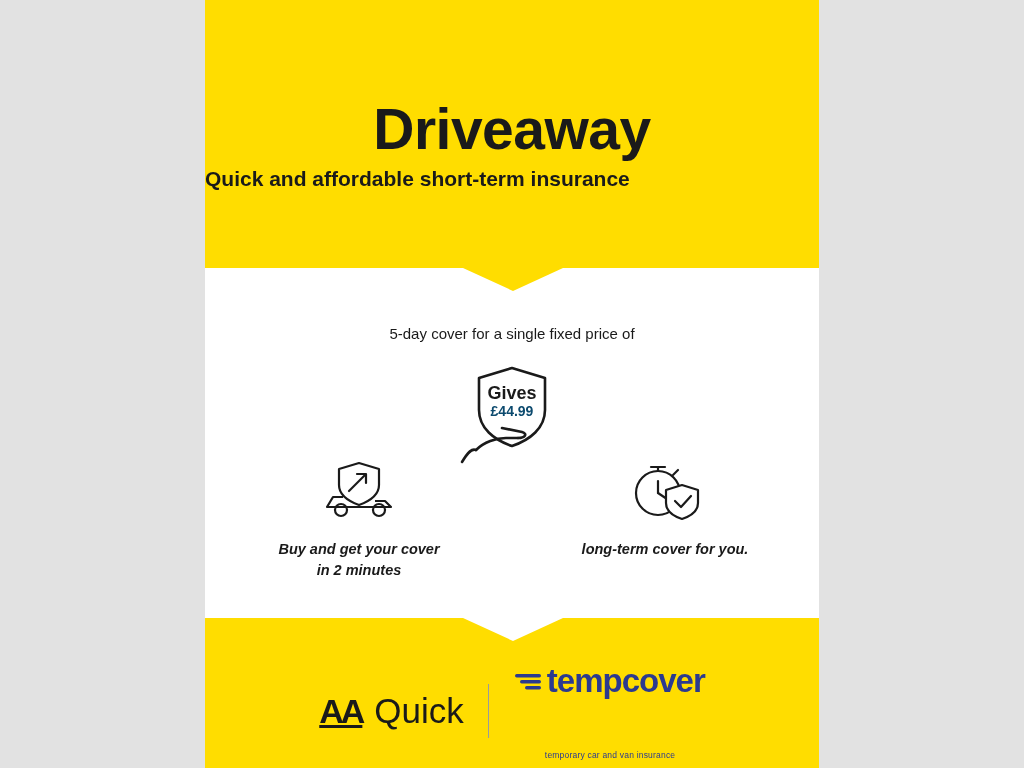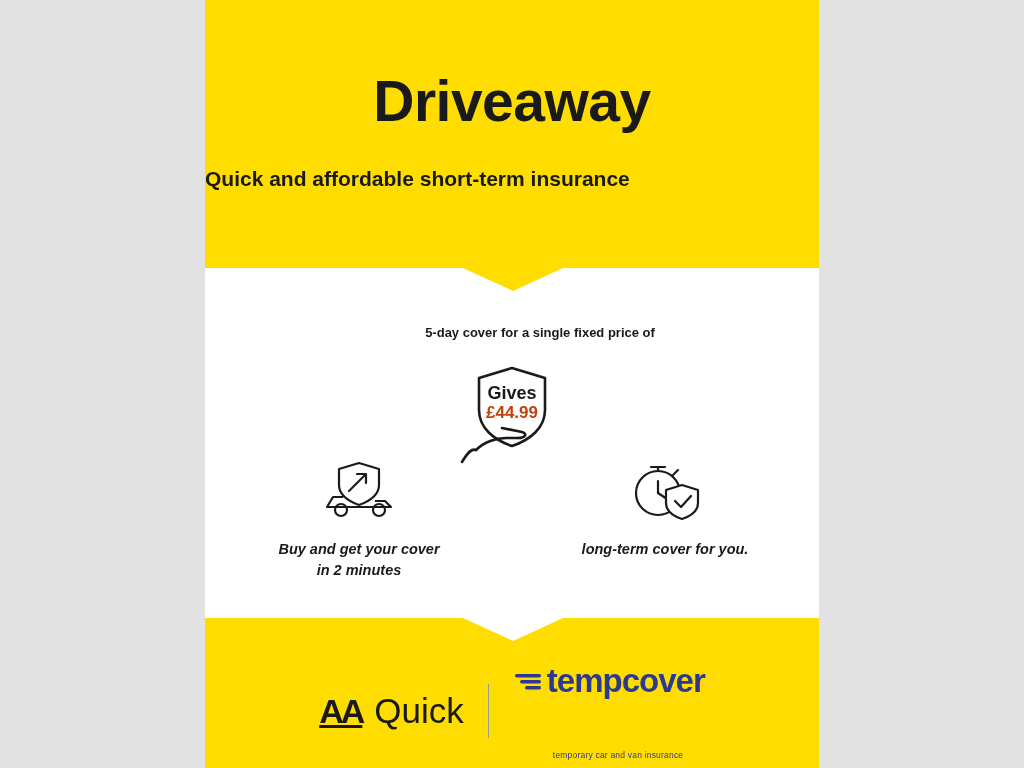--- a/index.html
+++ b/index.html
@@ -38,21 +38,21 @@
     top: 268px;
     width: 0;
     height: 0;
     border-left: 50px solid transparent;
     border-right: 50px solid transparent;
     border-top: 23px solid #ffdd00;
   }
   .headline {
     position: absolute;
     left: 0;
-    top: 72px;
+    top: 100px;
     width: 614px;
     text-align: center;
     font-size: 57px;
     font-weight: bold;
     color: #1a1a1a;
     letter-spacing: -0.5px;
     line-height: 1.05;
   }
   .subheadline {
     position: absolute;
@@ -65,24 +65,23 @@
     color: #1a1a1a;
   }
 
   
   .mid-lead {
     position: absolute;
     left: 0;
     top: 325px;
     width: 614px;
     text-align: center;
-    font-size: 13px;
-    font-weight: 700;
-    color: #1a1a1a;
-    margin-left: 28px;
+    font-size: 15px;
+    font-weight: 400;
+    color: #1a1a1a;
   }
   .shield-wrap {
     position: absolute;
     left: 247px;
     top: 358px;
     width: 120px;
     height: 110px;
   }
   .price-just {
     position: absolute;
@@ -93,23 +92,23 @@
     font-size: 18px;
     font-weight: bold;
     color: #1a1a1a;
   }
   .price-amount {
     position: absolute;
     left: 0;
     top: 45px;
     width: 120px;
     text-align: center;
-    font-size: 17px;
-    font-weight: bold;
-    color: #c2410c;
+    font-size: 14px;
+    font-weight: bold;
+    color: #0c4a6e;
   }
 
   .feature {
     position: absolute;
     width: 260px;
     text-align: center;
   }
   .feature-icon {
     height: 70px;
     display: flex;
@@ -190,21 +189,21 @@
     font-weight: bold;
     color: #2b3a8f;
     letter-spacing: -1px;
     margin-left: 4px;
   }
   .tempcover-tag {
     font-size: 8.5px;
     color: #2b3a8f;
     letter-spacing: 0.2px;
     margin-top: 2px;
-    margin-left: 40px;
+    margin-left: 32px;
   }
 </style>
 </head>
 <body>
 
 <div id="poster">
 
   <div class="band-top"></div>
   <div class="notch-top"></div>
 

